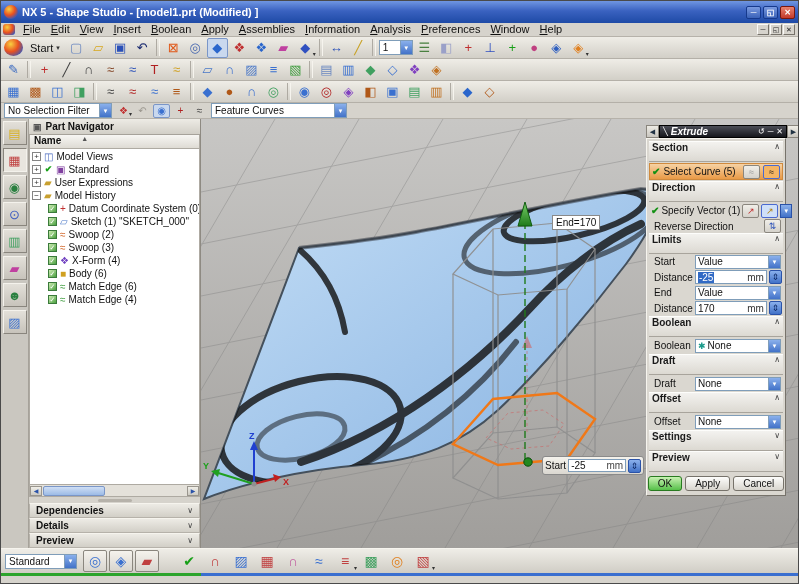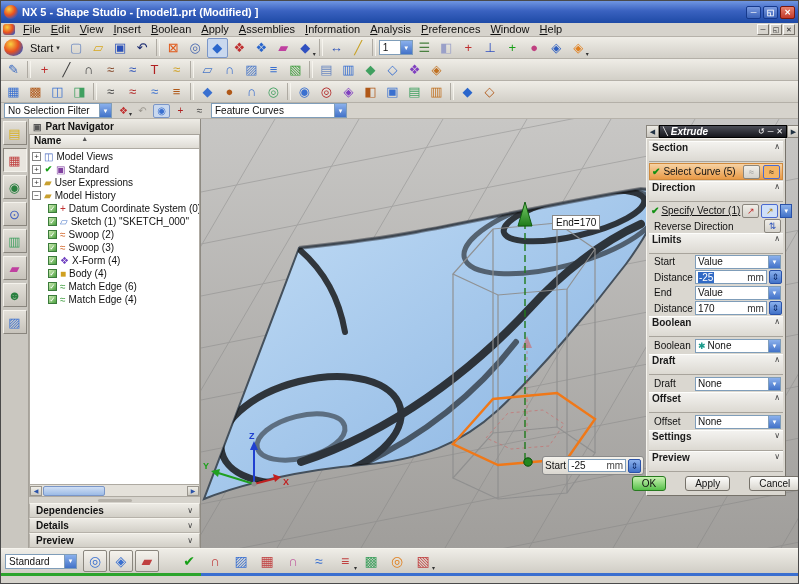--- a/index.html
+++ b/index.html
@@ -130,21 +130,21 @@
   .selcurve{height:17px;display:flex;align-items:center;gap:3px;padding:0 2px;margin:1px 0;
     background:linear-gradient(180deg,#f6d2a4,#e99a46);border:1px solid #cf8a3e;}
   .check{color:#149114;font-weight:bold;font-size:10px;flex:none;}
   .mini-btn{width:17px;height:14px;flex:none;display:flex;align-items:center;justify-content:center;font-size:9px;
     background:linear-gradient(180deg,#f0eee8,#d5d2cb);border:1px solid #8a867e;border-radius:2px;}
   .mini-btn.dis{color:#999;}
   .mini-btn.hl{background:#f5b564;border:1px solid #4a6ad0;}
   .mini-btn.sel{background:#cfe0f8;border-color:#4a6ad0;}
   .mini-ddbtn{width:12px;height:14px;flex:none;display:flex;align-items:center;justify-content:center;font-size:6px;color:#fff;
     background:linear-gradient(180deg,#8ab0ec,#4272c8);border:1px solid #2a52a8;}
-  .xbtns{display:flex;justify-content:center;gap:19px;padding:4px 0 1px;}
+  .xbtns{display:flex;justify-content:center;gap:3px;padding:4px 0 1px;}
   .btn{height:15px;display:flex;align-items:center;padding:0 9px;font-size:10px;border-radius:3px;
     border:1px solid #76726a;background:linear-gradient(180deg,#fdfdfb,#d8d5ce);}
   .btn.ok{background:linear-gradient(180deg,#c8f2b2,#57c04a);border:1px solid #287a20;}
   
   .bottombar{height:25px;display:flex;align-items:center;gap:2px;padding:0 4px;
     background:linear-gradient(180deg,#efede7,#d0cdc5);border-top:1px solid #f6f4ee;}
   .bottombar .tb-combo{width:72px;margin-right:4px;}
   .bottombar .tb-btn{width:24px;height:22px;}
   .bottombar .tb-btn .g{font-size:14px;}
   .bottomedge{height:3px;display:flex;}
@@ -511,21 +511,21 @@
             <span>Swoop (3)</span>
           </div>
           <div class="pn-row" style="padding-left: 18px;">
             <span class="chk">✓</span>
             <span class="t-ico" style="color: rgb(112, 64, 192);">❖</span>
             <span>X-Form (4)</span>
           </div>
           <div class="pn-row" style="padding-left: 18px;">
             <span class="chk">✓</span>
             <span class="t-ico" style="color: rgb(208, 160, 32);">■</span>
-            <span>Body (4)</span>
+            <span>Body (6)</span>
           </div>
           <div class="pn-row" style="padding-left: 18px;">
             <span class="chk">✓</span>
             <span class="t-ico" style="color: rgb(58, 154, 58);">≈</span>
             <span>Match Edge (6)</span>
           </div>
           <div class="pn-row" style="padding-left: 18px;">
             <span class="chk">✓</span>
             <span class="t-ico" style="color: rgb(58, 154, 58);">≈</span>
             <span>Match Edge (4)</span>
@@ -685,21 +685,21 @@
         <span style="flex:1;white-space:nowrap;">Select Curve (5)</span>
         <span class="mini-btn dis">≈</span>
         <span class="mini-btn hl">≈</span>
       </div>
       <div class="xh">
         <span>Direction</span>
         <span class="chev">∧</span>
       </div>
       <div class="xrow" style="height:17px;">
         <span class="check">✔</span>
-        <span class="lbl" style="padding-left:0;text-decoration:underline;">Specify Vector (1)</span>
+        <span class="lbl" style="padding-left:0;">Specify Vector (1)</span>
         <span class="mini-btn" style="color:#c03030;">↗</span>
         <span class="mini-btn sel" style="color:#b08010;">↗</span>
         <span class="mini-ddbtn">▼</span>
       </div>
       <div class="xrow" style="height:14px;">
         <span class="lbl">Reverse Direction</span>
         <span class="mini-btn" style="color:#2a50b8;">⇅</span>
       </div>
       <div class="xh">
         <span>Limits</span>

